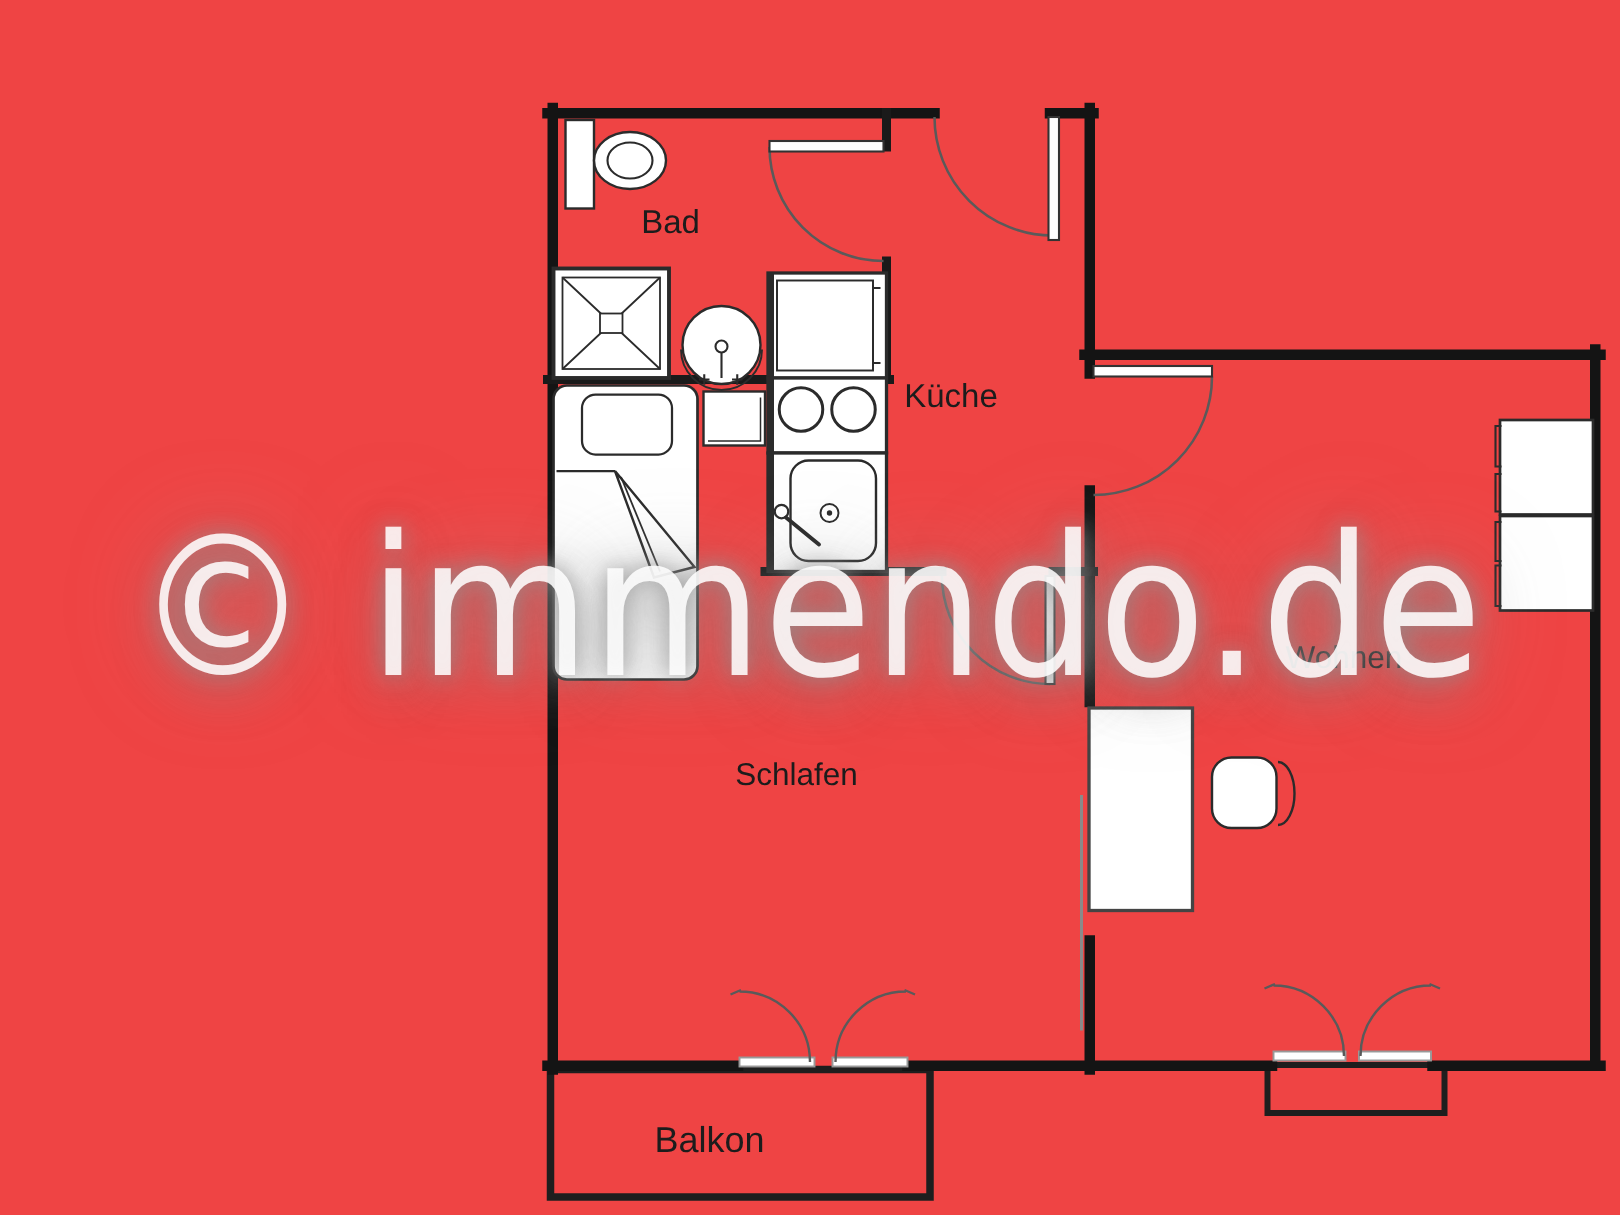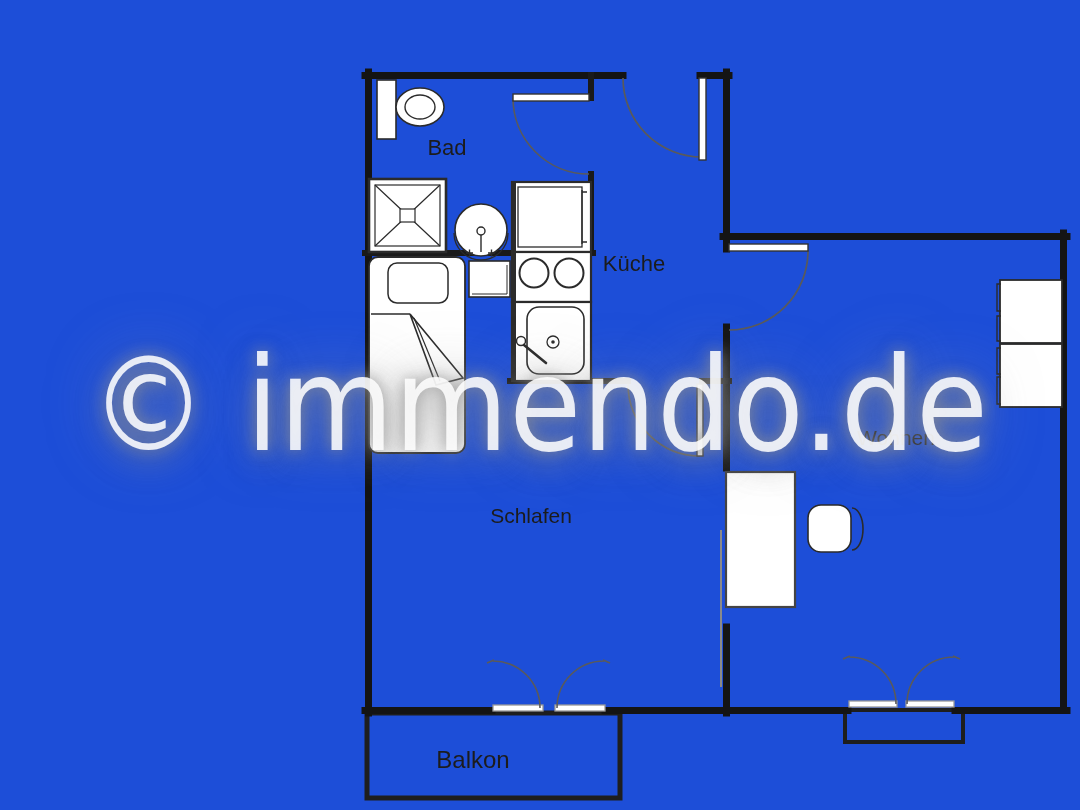--- a/index.html
+++ b/index.html
@@ -1,19 +1,19 @@
 <!DOCTYPE html>
 <html><head>
 <meta charset="utf-8">
 <style>
   html,body{margin:0;padding:0;background:#ffffff;}
   .canvas{
     position:relative;
     width:1080px;height:810px;
-    background:#1d4ed8;
+    background:#ef4444;
     overflow:hidden;
     font-family:"Liberation Sans","DejaVu Sans",sans-serif;
     text-align:right;
   }
   svg{position:absolute;left:0;top:0;}
   .room-label{
     fill:#1c1c1c;
     font-family:"Liberation Sans","DejaVu Sans",sans-serif;
   }
   .watermark{

